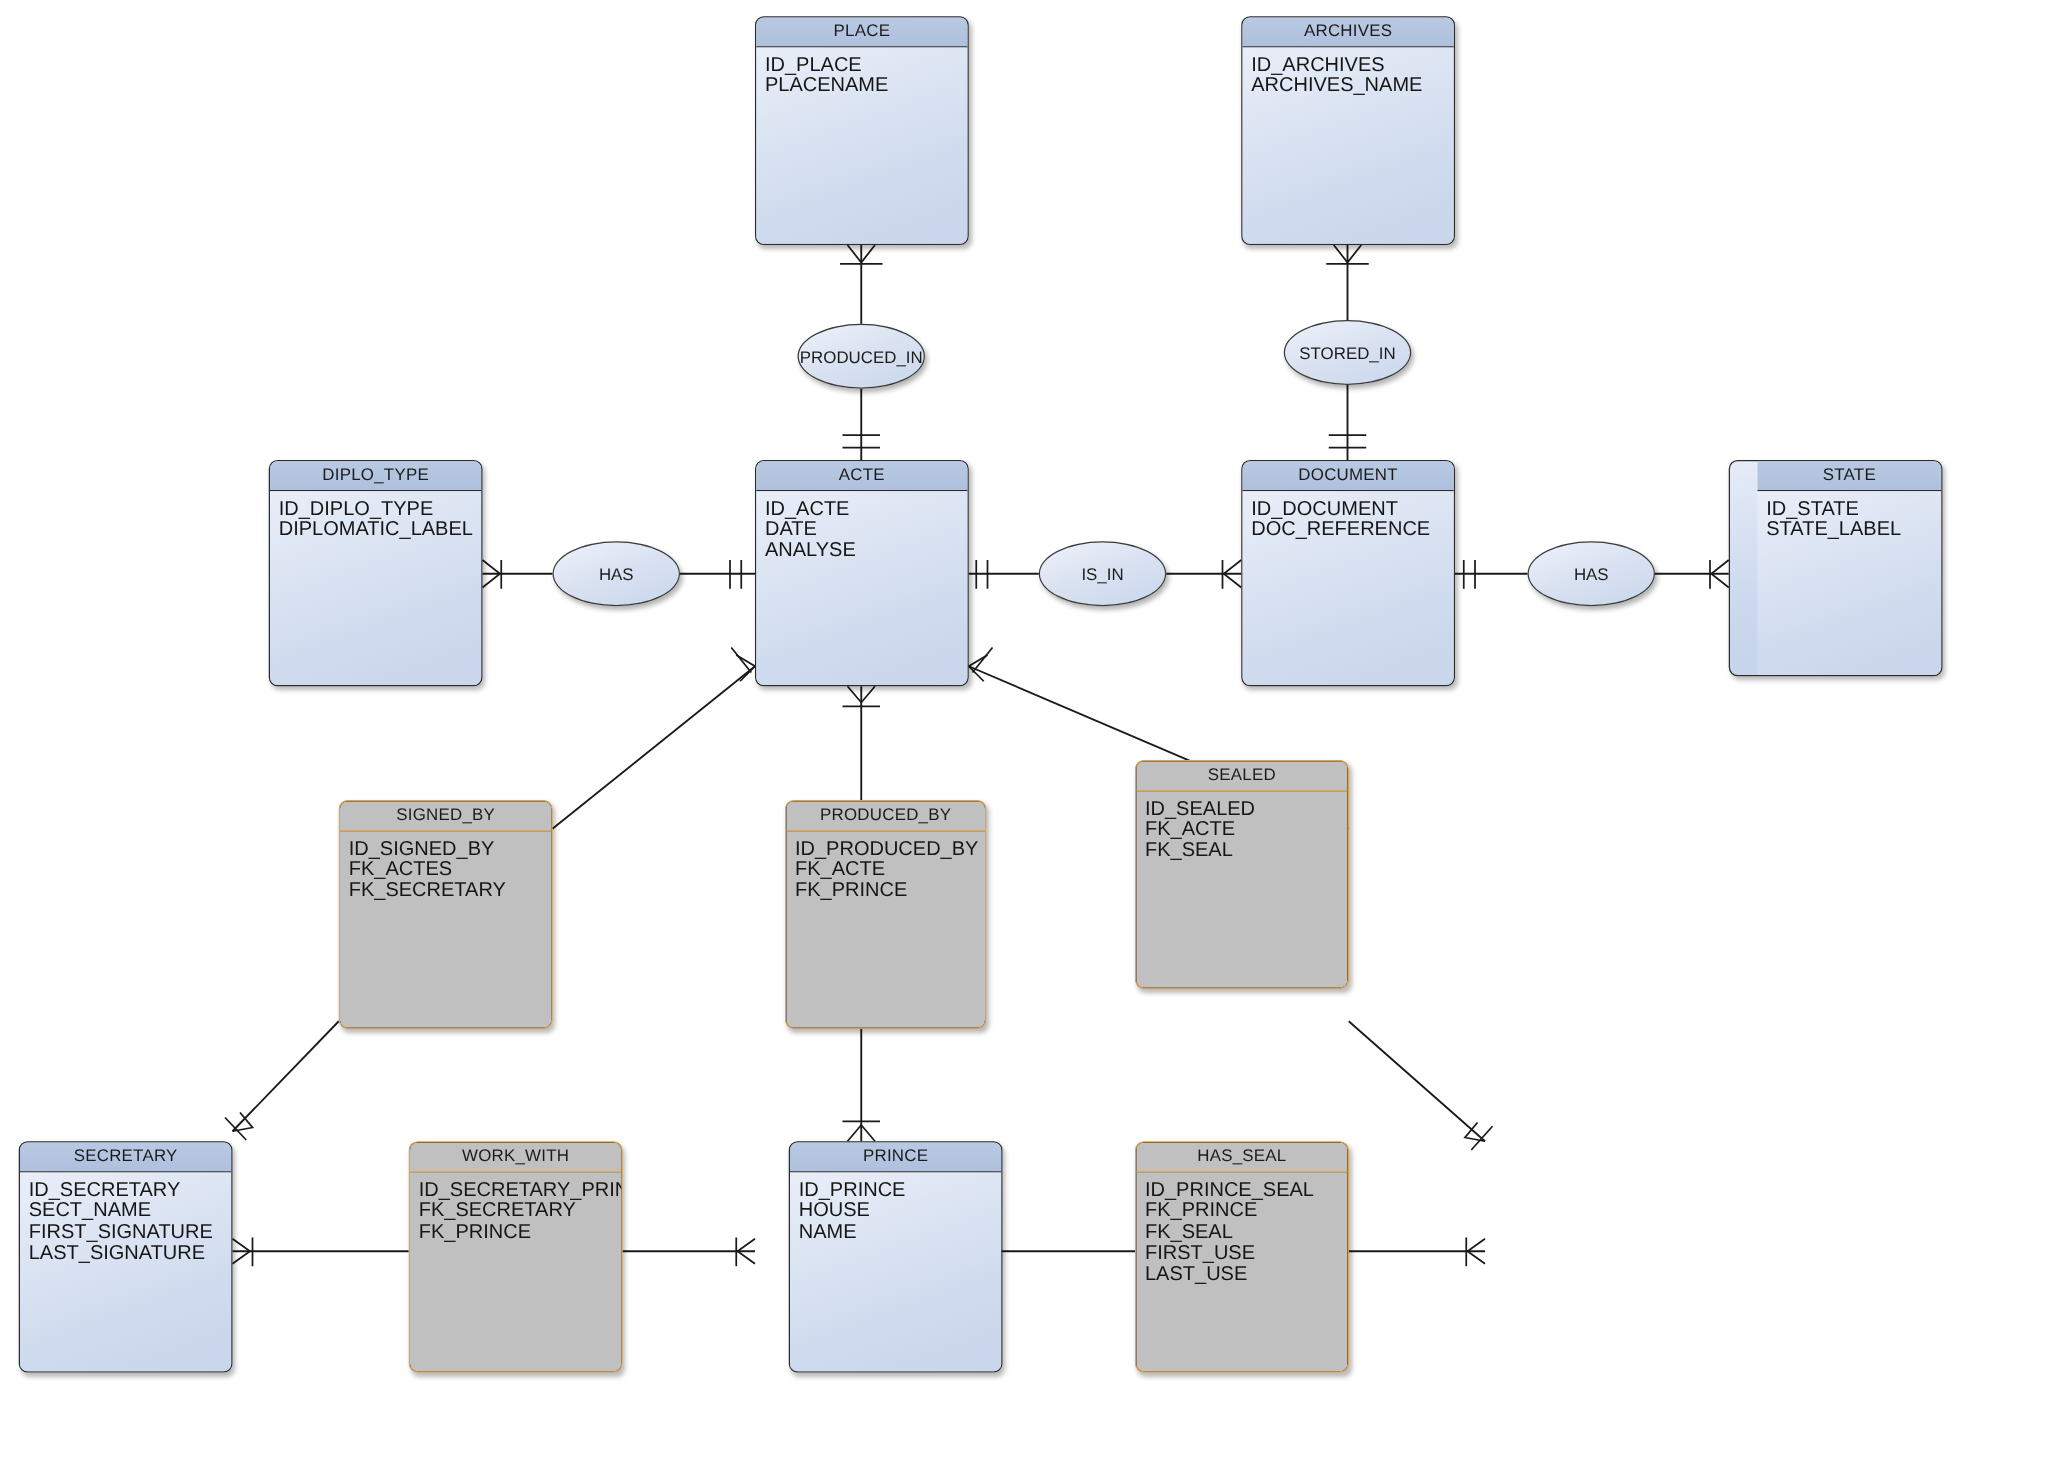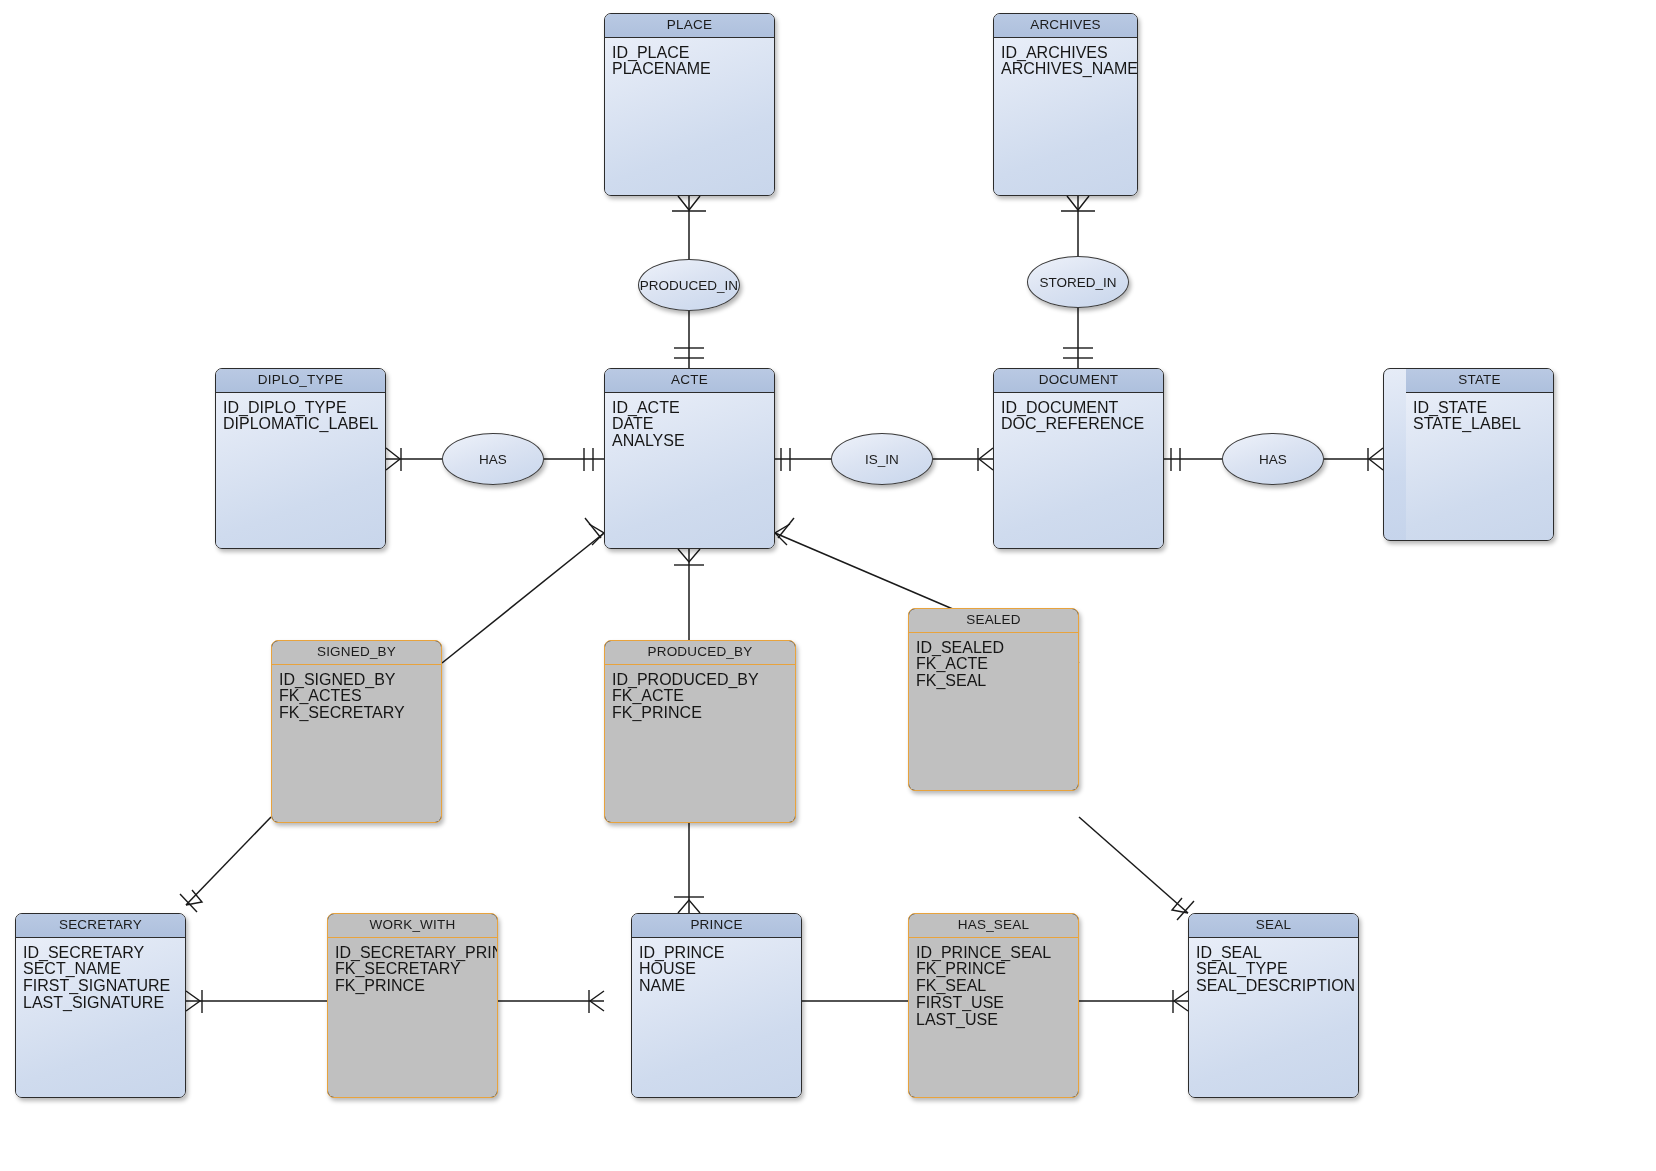--- a/index.html
+++ b/index.html
@@ -189,21 +189,21 @@
   <div class="entity strong" style="left:604px; top:13px; width:171px; height:183px;">
     <div class="title">PLACE</div>
     <div class="body">
       <div class="attrs">
         <div>ID_PLACE</div>
         <div>PLACENAME</div>
       </div>
     </div>
   </div>
 
-  <div class="entity strong" style="left:993px; top:13px; width:145px; height:183px;">
+  <div class="entity strong" style="left:993px; top:13px; width:171px; height:183px;">
     <div class="title">ARCHIVES</div>
     <div class="body">
       <div class="attrs">
         <div>ID_ARCHIVES</div>
         <div>ARCHIVES_NAME</div>
       </div>
     </div>
   </div>
 
   <div class="entity strong" style="left:215px; top:368px; width:171px; height:181px;">
@@ -251,21 +251,21 @@
     <div class="title">SIGNED_BY</div>
     <div class="body">
       <div class="attrs">
         <div>ID_SIGNED_BY</div>
         <div>FK_ACTES</div>
         <div>FK_SECRETARY</div>
       </div>
     </div>
   </div>
 
-  <div class="entity assoc" style="left:604px; top:640px; width:192px; height:183px;">
+  <div class="entity assoc" style="left:628px; top:640px; width:161px; height:183px;">
     <div class="title">PRODUCED_BY</div>
     <div class="body">
       <div class="attrs">
         <div>ID_PRODUCED_BY</div>
         <div>FK_ACTE</div>
         <div>FK_PRINCE</div>
       </div>
     </div>
   </div>
 
@@ -320,30 +320,20 @@
       <div class="attrs">
         <div>ID_PRINCE_SEAL</div>
         <div>FK_PRINCE</div>
         <div>FK_SEAL</div>
         <div>FIRST_USE</div>
         <div>LAST_USE</div>
       </div>
     </div>
   </div>
 
-  <div class="entity strong" style="left:1188px; top:913px; width:171px; height:185px;">
-    <div class="title">SEAL</div>
-    <div class="body">
-      <div class="attrs">
-        <div>ID_SEAL</div>
-        <div>SEAL_TYPE</div>
-        <div>SEAL_DESCRIPTION</div>
-      </div>
-    </div>
-  </div>
 
   <div class="rel" style="left:638px; top:259px; width:102px; height:52px;">PRODUCED_IN</div>
 
   <div class="rel" style="left:1027px; top:256px; width:102px; height:52px;">STORED_IN</div>
 
   <div class="rel" style="left:442px; top:433px; width:102px; height:52px;">HAS</div>
 
   <div class="rel" style="left:831px; top:433px; width:102px; height:52px;">IS_IN</div>
 
   <div class="rel" style="left:1222px; top:433px; width:102px; height:52px;">HAS</div>

